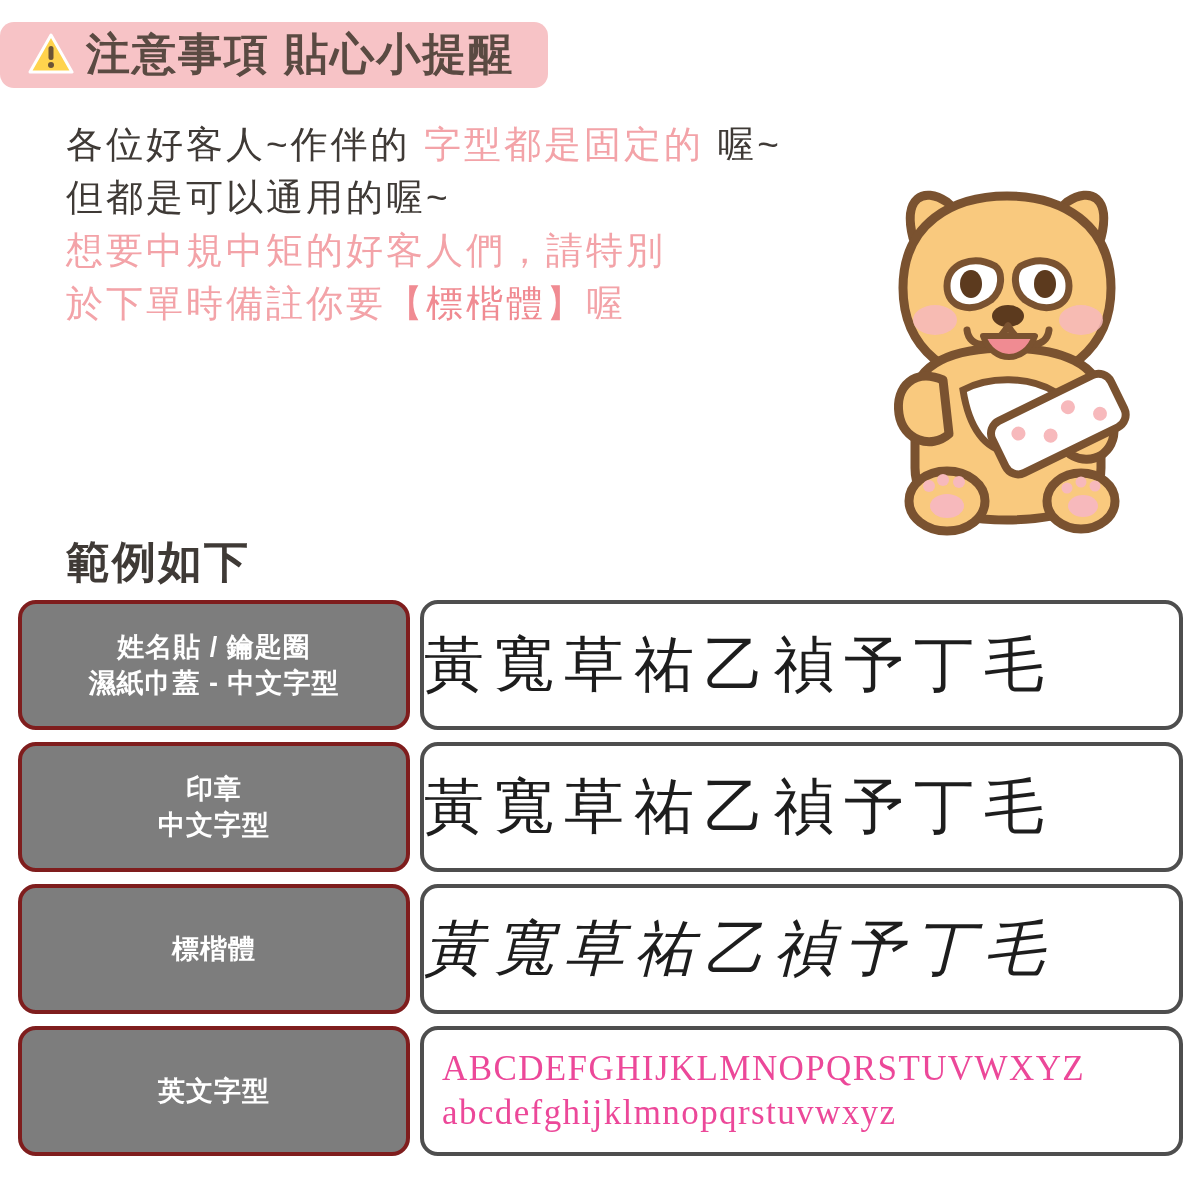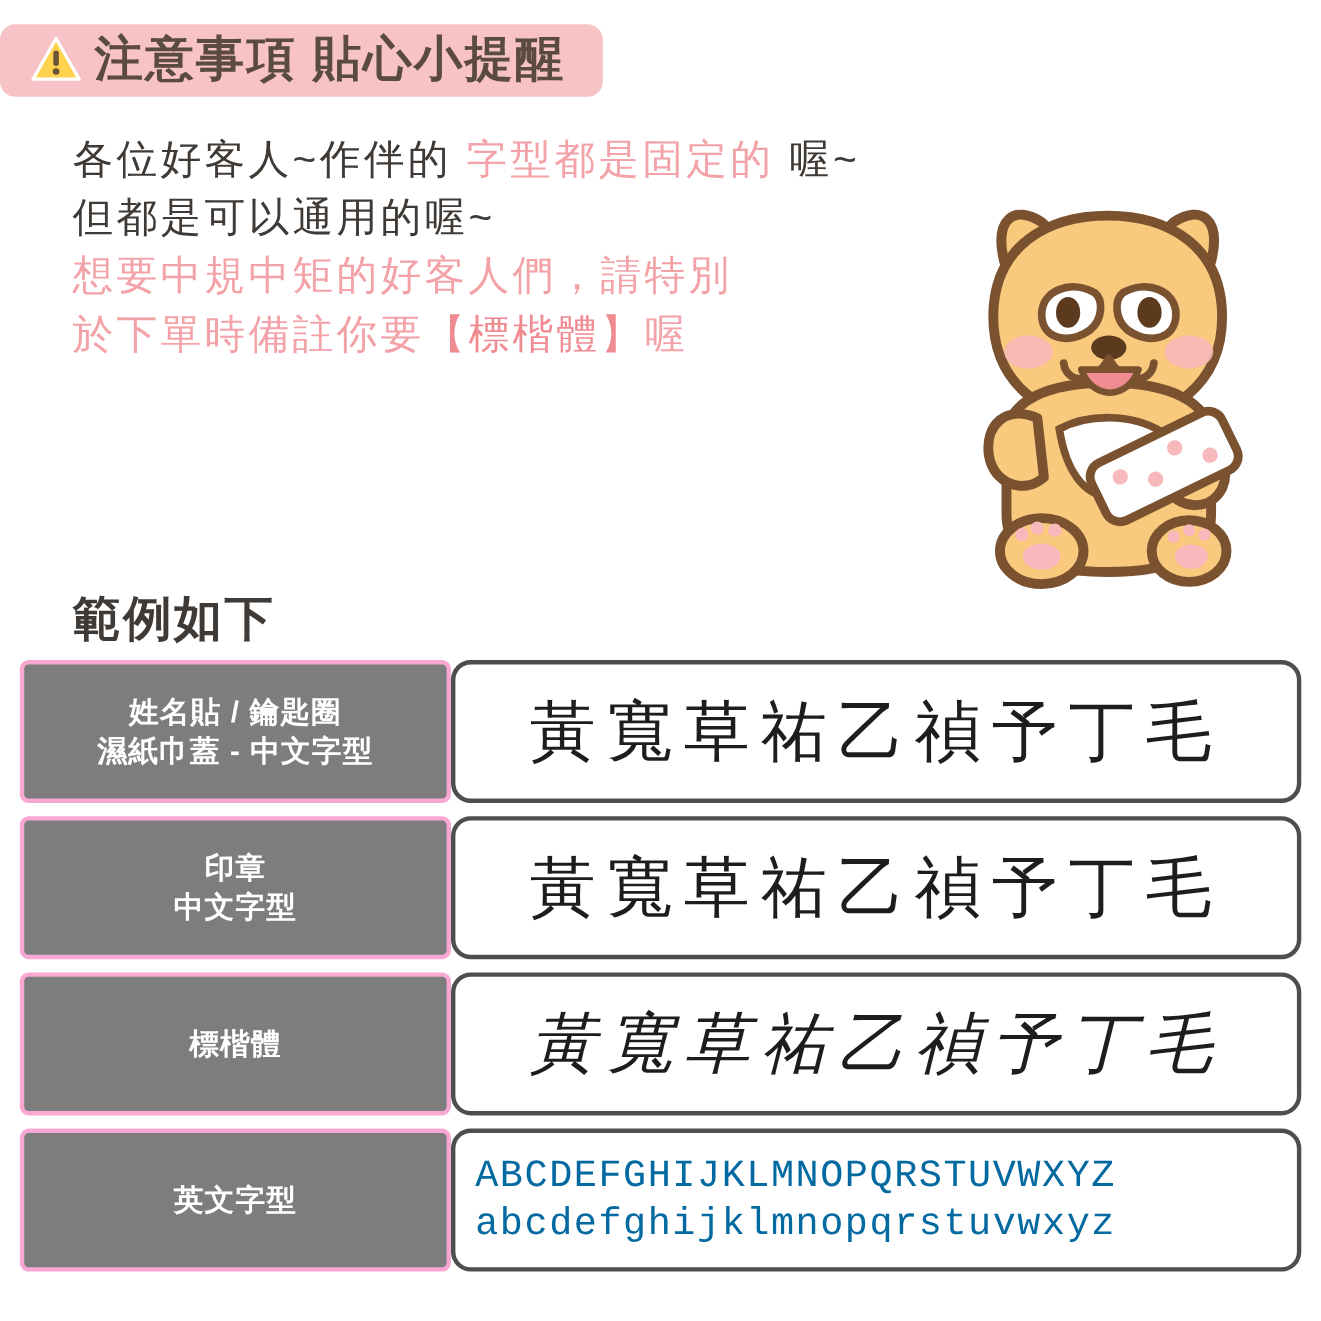--- a/index.html
+++ b/index.html
@@ -108,42 +108,43 @@
   .row {
     display: flex;
     align-items: stretch;
     margin-bottom: 12px;
     height: 130px;
   }
   .row .label {
     width: 392px;
     flex: 0 0 392px;
     background: #7d7d7d;
-    border: 4px solid #f9a8d4;
-    border-radius: 8px;
+    border: 4px solid #7f1d1d;
+    border-radius: 18px;
     color: #ffffff;
     display: flex;
     flex-direction: column;
     align-items: center;
     justify-content: center;
     font-size: 27px;
     font-weight: bold;
     letter-spacing: 1px;
     line-height: 36px;
     box-sizing: border-box;
     text-align: center;
   }
   .row .value {
     flex: 1 1 auto;
+    margin-left: 10px;
     background: #ffffff;
     border: 4px solid #4e4e4e;
     border-radius: 18px;
     display: flex;
     align-items: center;
-    justify-content: center;
+    justify-content: flex-start;
     box-sizing: border-box;
     overflow: hidden;
   }
   .cjk-sample {
     font-size: 60px;
     letter-spacing: 10px;
     color: #1d1d1d;
     white-space: nowrap;
     font-family: "DejaVu Sans", sans-serif;
   }
@@ -159,23 +160,23 @@
     flex-direction: column;
     justify-content: center;
     align-items: flex-start;
     width: 100%;
     padding-left: 18px;
     box-sizing: border-box;
   }
   .latin-line {
     font-size: 35px;
     letter-spacing: 1.4px;
-    color: #0369a1;
+    color: #ec4899;
     line-height: 44px;
-    font-family: Liberation Mono, monospace;
+    font-family: Liberation Serif, serif;
   }
 </style>
 </head>
 <body>
 
 <div class="banner-wrap">
   <div class="banner">
     <span class="warn-tri">
       <svg viewBox="0 0 46 42" width="46" height="42" aria-hidden="true">
         <path d="M23 2 L44 39 L2 39 Z" fill="#ffd34d" stroke="#ffffff" stroke-width="3" stroke-linejoin="round"></path>

